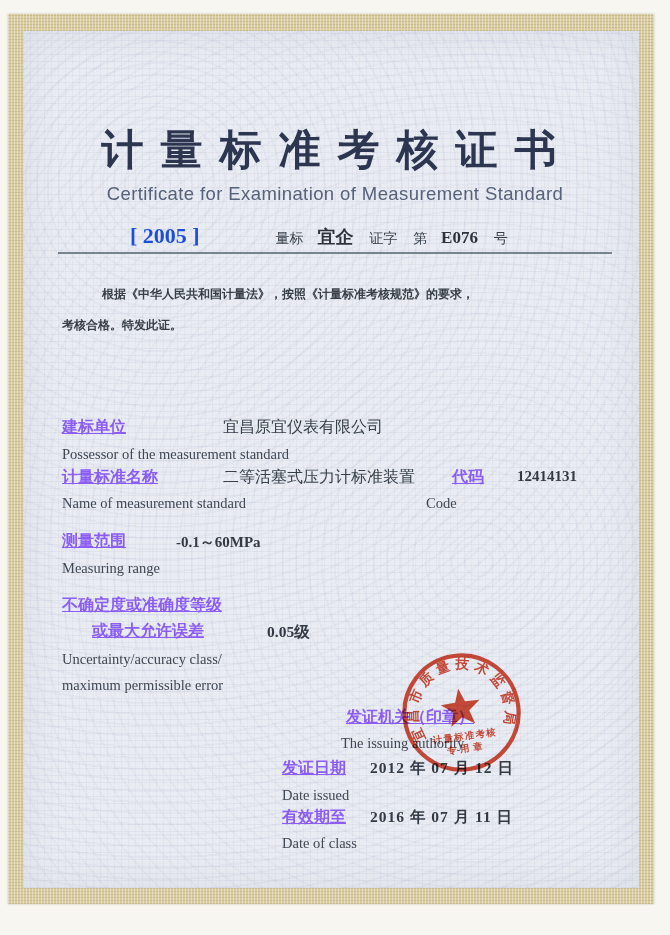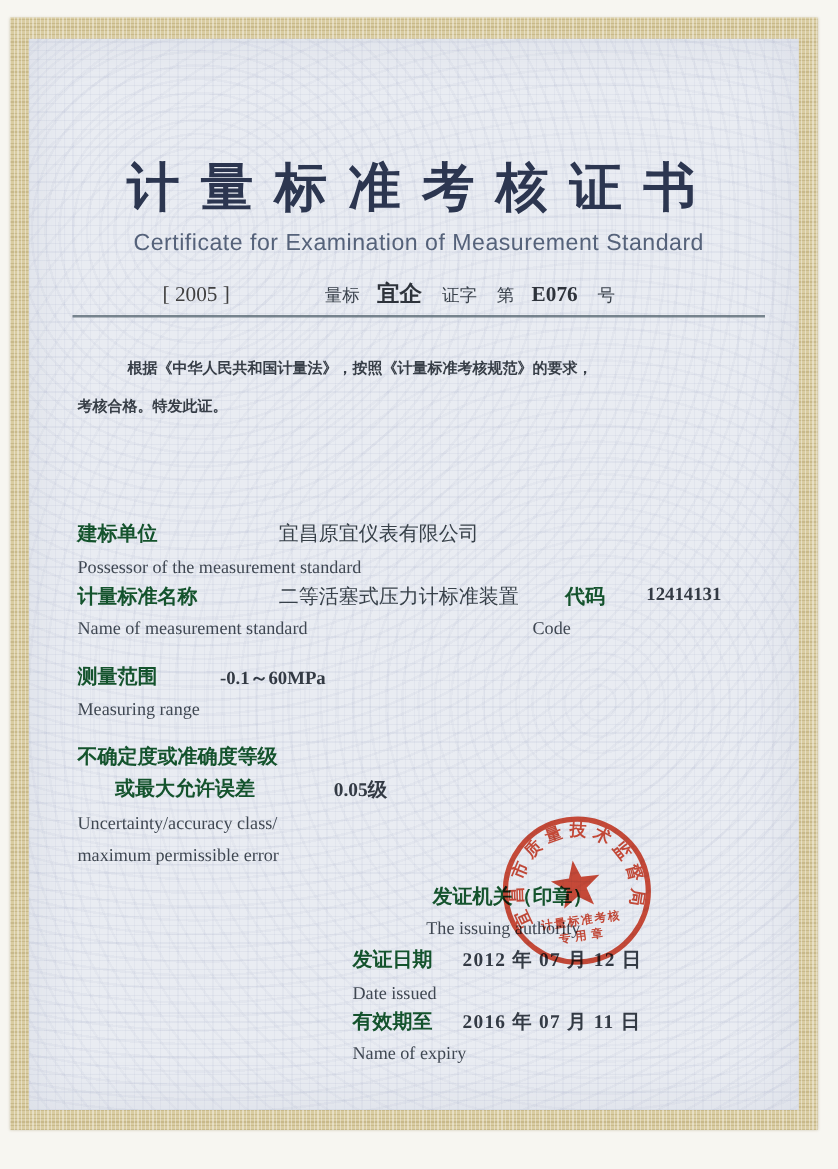--- a/index.html
+++ b/index.html
@@ -37,35 +37,35 @@
     left:0;right:0;top:122px;text-align:center;
     font-family:"DejaVu Serif",serif;font-weight:bold;
     font-size:42px;letter-spacing:17px;padding-left:5px;
     color:#2c3650;
   }
   .subtitle{
     left:0;right:0;top:183px;text-align:center;
     font-size:18.5px;color:#55627a;letter-spacing:.4px;
   }
   .certline{left:130px;top:223px;font-size:14px;color:#39414b;white-space:nowrap;}
-  .certline .year{font-family:"Liberation Serif",serif;font-weight:normal;font-size:17px;color:#404040;}
+  .certline .year{font-family:"Liberation Serif",serif;font-weight:bold;font-size:22px;color:#1d4ed8;}
   .certline .lbl{margin-left:12px;margin-top:48px;}
   .certline .lbl-first{margin-left:72px;}
   .certline .big{font-weight:bold;font-size:18px;margin-left:10px;color:#2e333b;}
   .certline .num{font-family:"Liberation Serif",serif;font-weight:bold;font-size:17px;margin-left:10px;color:#2e333b;}
   .rule{left:58px;top:252px;width:554px;height:2px;background:#5a6a74;opacity:.8;}
   .cnpara{font-size:12px;font-weight:600;color:#373e47;width:556px;line-height:30px;}
   .cn1{left:62px;top:279px;text-indent:40px;}
   .cn2{left:62px;top:310px;}
   .enpara{
     left:62px;top:341px;width:556px;
     font-family:"Liberation Serif",serif;font-size:14.5px;line-height:29.5px;
     color:#39424e;text-indent:26px;word-spacing:1px;
   }
-  .flabel{font-size:16px;font-weight:700;color:#14532d;}
+  .flabel{font-size:16px;font-weight:700;color:#8b5cf6;text-decoration:underline;}
   .fvalue{font-size:16px;color:#374049;margin-left:36px;}
   .fvalue-serif{font-family:"Liberation Serif",serif;font-size:15px;font-weight:600;color:#333a44;}
   .fen{font-family:"Liberation Serif",serif;font-size:14.5px;color:#3f4752;}
   .dateval{font-family:"Liberation Serif",serif;font-size:15.5px;font-weight:600;color:#333a44;letter-spacing:1px;}
   .seal{
     left:396px;top:647px;width:131px;height:131px;
     transform:rotate(-8deg);
     mix-blend-mode:multiply;opacity:.92;
   }
 </style>
@@ -117,21 +117,21 @@
 
   <div class="abs flabel cn" style="left:346px;top:707px;">发证机关（印章）</div>
   <div class="abs fen" style="left:341px;top:735px;">The issuing authority</div>
 
   <div class="abs flabel cn" style="left:282px;top:758px;">发证日期</div>
   <div class="abs dateval cn" style="left:370px;top:758px;">2012 年 07 月 12 日</div>
   <div class="abs fen" style="left:282px;top:787px;">Date issued</div>
 
   <div class="abs flabel cn" style="left:282px;top:807px;">有效期至</div>
   <div class="abs dateval cn" style="left:370px;top:807px;">2016 年 07 月 11 日</div>
-  <div class="abs fen" style="left:282px;top:835px;">Name of expiry</div>
+  <div class="abs fen" style="left:282px;top:835px;">Date of class</div>
 
   <svg class="abs seal" viewBox="0 0 140 140">
     <circle cx="70" cy="70" r="61" fill="none" stroke-width="4.5" stroke="#d5402a"></circle>
     <path id="sealArc" d="M 70 117 A 47 47 0 0 1 70 23 A 47 47 0 0 1 70 117" fill="none"></path>
     <text font-size="14.5" letter-spacing="5" font-weight="bold" class="cn" fill="#d5402a">
       <textPath href="#sealArc" startOffset="50%" text-anchor="middle">宜昌市质量技术监督局</textPath>
     </text>
     <polygon points="70,44 75.29,58.72 90.92,59.2 78.56,68.78 82.93,83.8 70,75 57.07,83.8 61.44,68.78 49.08,59.2 64.71,58.72" fill="#d5402a"></polygon>
     <text x="70" y="99" text-anchor="middle" font-size="10" letter-spacing="1.5" font-weight="bold" class="cn" fill="#d5402a">计量标准考核</text>
     <text x="70" y="112" text-anchor="middle" font-size="10" letter-spacing="4" font-weight="bold" class="cn" fill="#d5402a">专用章</text>

